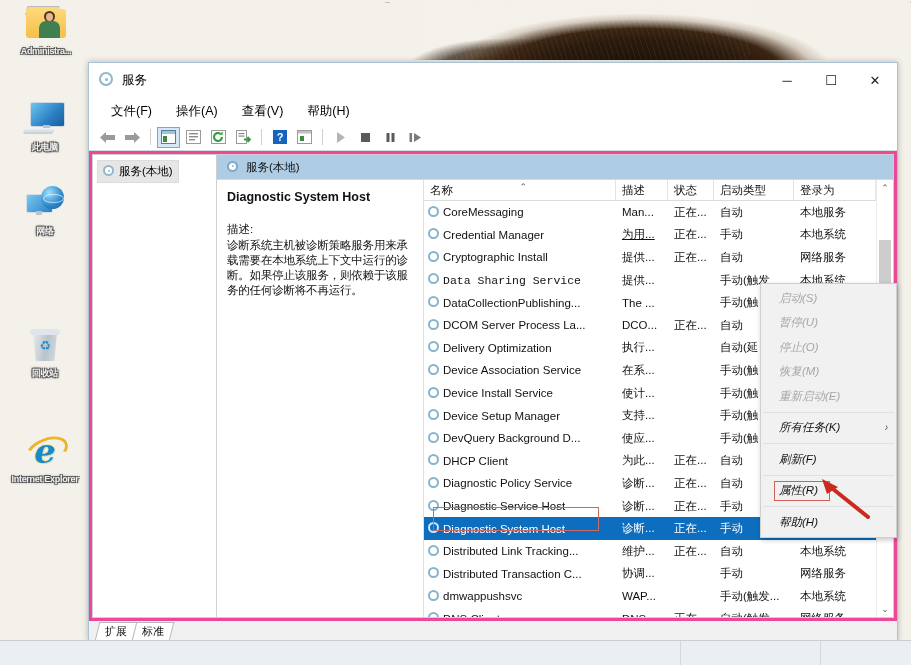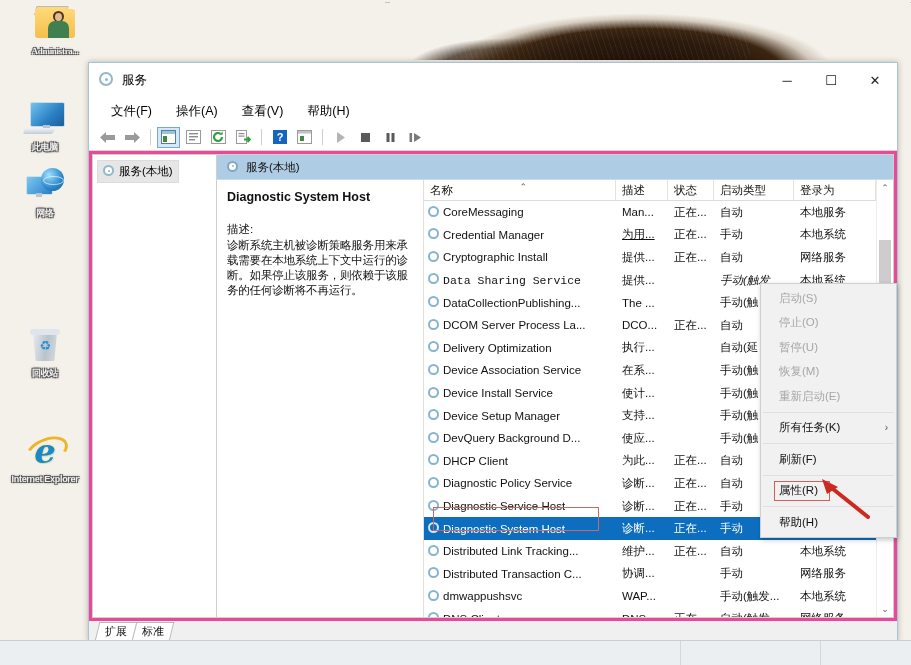--- a/index.html
+++ b/index.html
@@ -138,21 +138,21 @@
   .tab{font-size:11px;color:#111;padding:1px 7px 2px 7px;background:#fff;border:1px solid #b9b9b9;border-bottom:none;
        margin-right:-1px;transform:skewX(-14deg);}
   .tab span{display:inline-block;transform:skewX(14deg);}
 
   
   #context-menu{
     position:absolute;left:760px;top:283px;width:135px;
     background:#f1f1f1;border:1px solid #cfcfcf;box-shadow:1px 2px 5px rgba(0,0,0,.22);
     padding:2px 0;z-index:40;
   }
-  .cm-item{height:24.5px;display:flex;align-items:center;padding-left:18px;font-size:11.5px;color:#111;position:relative;}
+  .cm-item{height:24.5px;display:flex;align-items:center;padding-left:18px;font-size:11.5px;color:#111;position:relative;font-style:italic;}
   .cm-item.disabled{color:#a6a6a6;}
   .cm-item .sub{position:absolute;right:8px;font-size:10px;color:#555;}
   .cm-sep{height:1px;background:#e0e0e0;margin:3px 2px;}
   .cm-item.boxed:before{
     content:"";position:absolute;left:13px;top:2px;width:56px;height:20px;
     border:1.6px solid #d0605a;box-sizing:border-box;
   }
 
   
   #red-arrow{position:absolute;left:808px;top:475px;width:62px;height:44px;z-index:50;}
@@ -166,21 +166,21 @@
   #bottom-strip{position:absolute;left:0;bottom:0;width:911px;height:24px;background:#eceff1;border-top:1px solid #c9ced2;}
   #bottom-strip .cell{position:absolute;top:0;height:24px;border-left:1px solid #d3d8db;}
 </style>
 </head>
 <body>
 
 <div id="desktop">
   <div id="wall-line"></div>
   <div id="wallpaper-hair"></div>
 
-  <div class="desk-icon" style="left:12px;top:4px;font-family:Liberation Serif, serif;">
+  <div class="desk-icon" style="left:3px;top:4px;">
     <div class="gfx">
       <div class="ico-folder">
         <div class="tab"></div>
           <div class="back"></div>
         <div class="head"></div>
           <div class="face"></div>
           <div class="body"></div>
       </div>
     </div>
     <span class="lbl">Administra...</span>
@@ -190,21 +190,21 @@
     <div class="gfx">
       <div class="ico-pc">
           <div class="scr"></div>
           <div class="stand"></div>
           <div class="kb"></div>
         </div>
     </div>
     <span class="lbl">此电脑</span>
   </div>
 
-  <div class="desk-icon" style="left:2px;top:166px;">
+  <div class="desk-icon" style="left:2px;top:184px;">
     <div class="gfx">
       <div class="ico-net">
           <div class="scr"></div>
           <div class="stand"></div>
           <div class="globe"></div>
         </div>
     </div>
     <span class="lbl">网络</span>
   </div>
 
@@ -395,21 +395,21 @@
                 <div class="c" style="width: 80px;">自动</div>
                 <div class="c" style="width: 82px;">网络服务</div>
               </div>
               <div class="row">
                 <div class="c name" style="width: 192px; font-family: Liberation Mono, monospace;">
                   <span><span style="display:inline-block;width:11px;height:11px;border-radius:50%;border:2px solid #86b4cf;box-sizing:border-box;"></span></span>
                   <span>Data Sharing Service</span>
                 </div>
                 <div class="c" style="width: 52px;">提供...</div>
                 <div class="c" style="width: 46px;"></div>
-                <div class="c" style="width: 80px; font-style: italic;">手动(触发</div>
+                <div class="c" style="width: 80px;">手动(触发</div>
                 <div class="c" style="width: 82px;">本地系统</div>
               </div>
               <div class="row">
                 <div class="c name" style="width: 192px;">
                   <span><span style="display:inline-block;width:11px;height:11px;border-radius:50%;border:2px solid #86b4cf;box-sizing:border-box;"></span></span>
                   <span>DataCollectionPublishing...</span>
                 </div>
                 <div class="c" style="width: 52px;">The ...</div>
                 <div class="c" style="width: 46px;"></div>
                 <div class="c" style="width: 80px;">手动(触</div>
@@ -576,24 +576,24 @@
   </div>
 </div>
 
 <div id="sel-redbox"></div>
 
 <div id="context-menu">
     <div class="cm-item disabled">
       <span>启动(S)</span>
     </div>
     <div class="cm-item disabled">
+      <span>暂停(U)</span>
+    </div>
+    <div class="cm-item disabled">
       <span>停止(O)</span>
-    </div>
-    <div class="cm-item disabled">
-      <span>暂停(U)</span>
     </div>
     <div class="cm-item disabled">
       <span>恢复(M)</span>
     </div>
     <div class="cm-item disabled">
       <span>重新启动(E)</span>
     </div>
     <div class="cm-sep"></div>
     <div class="cm-item">
       <span>所有任务(K)</span>

